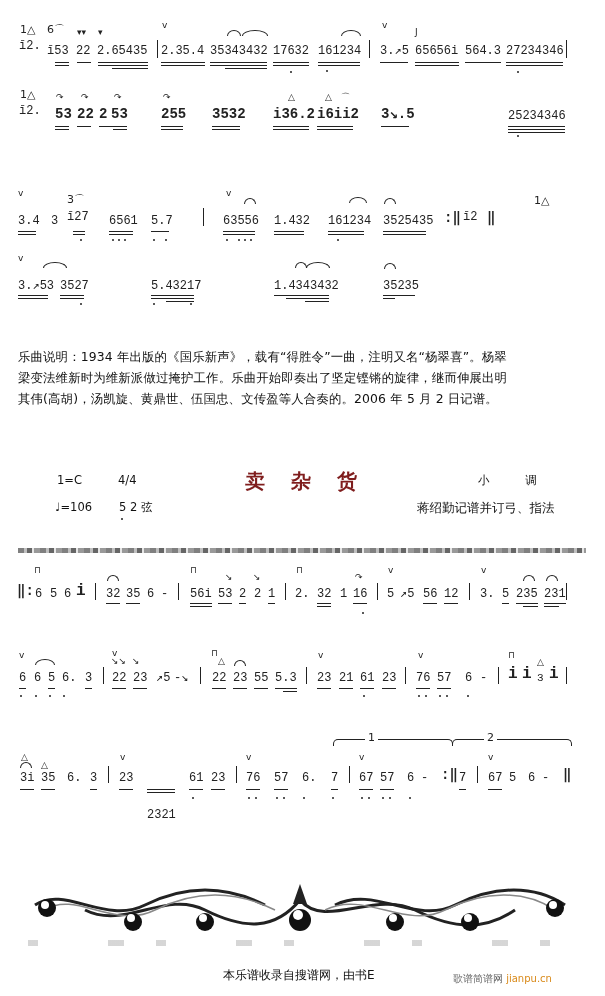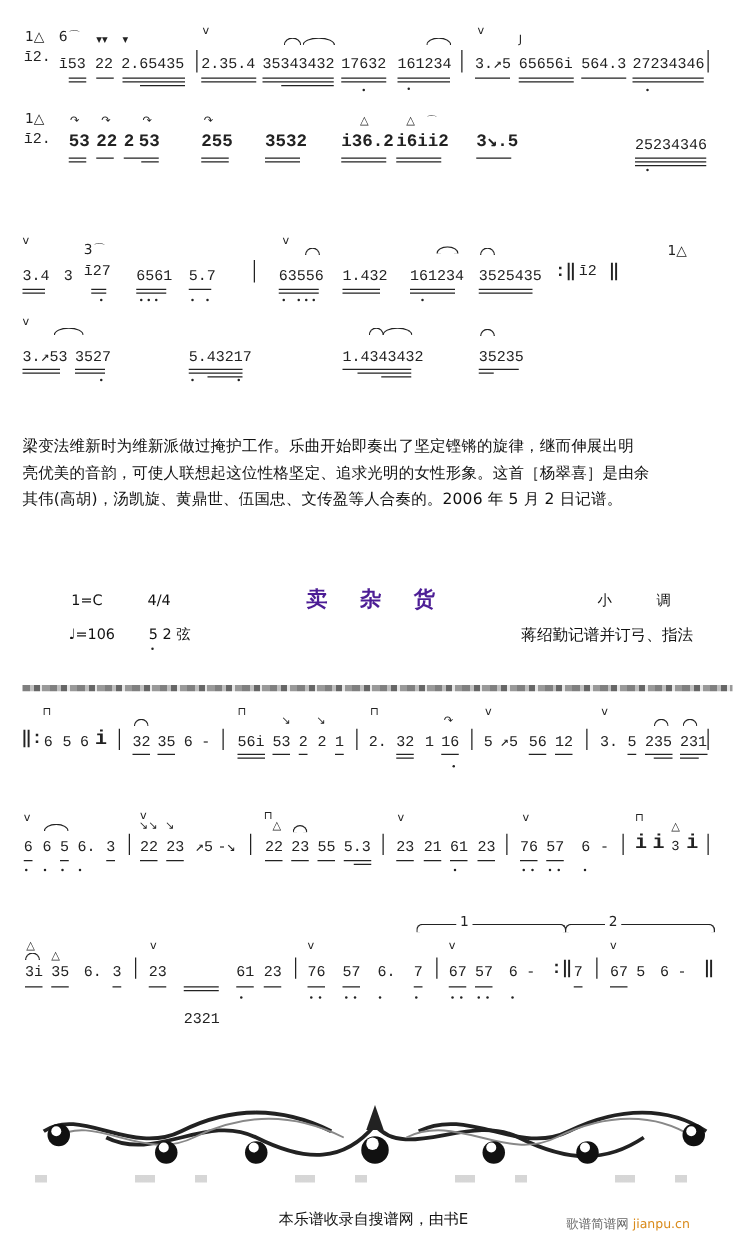--- a/index.html
+++ b/index.html
@@ -12,21 +12,21 @@
   .mk { position:absolute; font-family:"DejaVu Sans",sans-serif; font-size:9px;
         line-height:10px; color:#222; white-space:pre; }
   .ul { position:absolute; height:1px; background:#222; }
   .dot { position:absolute; width:2px; height:2px; background:#222; border-radius:1px; }
   .bar { position:absolute; width:1px; background:#222; }
   .slur { position:absolute; border:1px solid #222; border-bottom:none;
           border-radius:50% 50% 0 0 / 100% 100% 0 0; height:5px; }
   .prose { position:absolute; left:18px; width:570px; font-family:"DejaVu Sans","Liberation Sans",sans-serif;
            font-size:12.4px; line-height:21px; color:#111; letter-spacing:0.15px; }
   .title { position:absolute; font-family:"DejaVu Serif","Liberation Serif",serif; font-weight:bold;
-           font-size:17px; letter-spacing:26px; color:#4c1d95; }
+           font-size:20px; letter-spacing:26px; color:#7f1d1d; }
   .meta { position:absolute; font-family:"DejaVu Sans","Liberation Sans",sans-serif; font-size:11.5px; color:#111; }
   .divider { position:absolute; left:18px; width:568px; height:5px; top:548px;
              background:repeating-linear-gradient(90deg,#555 0 6px,#aaa 6px 9px,#333 9px 14px,#ddd 14px 16px,#777 16px 22px);
              opacity:0.75; }
   .ornament { position:absolute; left:25px; top:880px; width:550px; height:58px; }
   .footer { position:absolute; top:967px; left:223px; font-family:"DejaVu Sans","Liberation Sans",sans-serif; font-size:12px; color:#111; }
   .wm { position:absolute; top:972px; left:453px; font-family:"DejaVu Sans","Liberation Sans",sans-serif; font-size:10px; color:#666; }
   .wm .en { color:#d98a1a; }
 </style>
 </head>
@@ -204,22 +204,22 @@
   <div class="dot" style="left:153px;top:303px"></div>
   <div class="dot" style="left:190px;top:303px"></div>
   <div class="ul" style="left:274px;top:295px;width:55px"></div>
   <div class="ul" style="left:286px;top:298px;width:43px"></div>
   <div class="ul" style="left:305px;top:301px;width:24px"></div>
   <div class="ul" style="left:383px;top:295px;width:32px"></div>
   <div class="ul" style="left:383px;top:298px;width:12px"></div>
 </div>
 
 <div class="prose" style="top:346px">
+  <div>乐曲说明：1934 年出版的《国乐新声》，载有“得胜令”一曲，注明又名“杨翠喜”。杨翠</div>
   <div>梁变法维新时为维新派做过掩护工作。乐曲开始即奏出了坚定铿锵的旋律，继而伸展出明</div>
-  <div>亮优美的音韵，可使人联想起这位性格坚定、追求光明的女性形象。这首［杨翠喜］是由余</div>
   <div>其伟(高胡)，汤凯旋、黄鼎世、伍国忠、文传盈等人合奏的。2006 年 5 月 2 日记谱。</div>
 </div>
 
 <div>
   <span class="meta" style="left:57px;top:473px">1=C</span>
   <span class="meta" style="left:118px;top:473px">4/4</span>
   <span class="title" style="left:245px;top:468px">卖杂货</span>
   <span class="meta" style="left:478px;top:473px;letter-spacing:16px">小 调</span>
   <span class="meta" style="left:55px;top:500px">♩=106</span>
   <span class="meta" style="left:119px;top:500px">5 2  弦</span>

